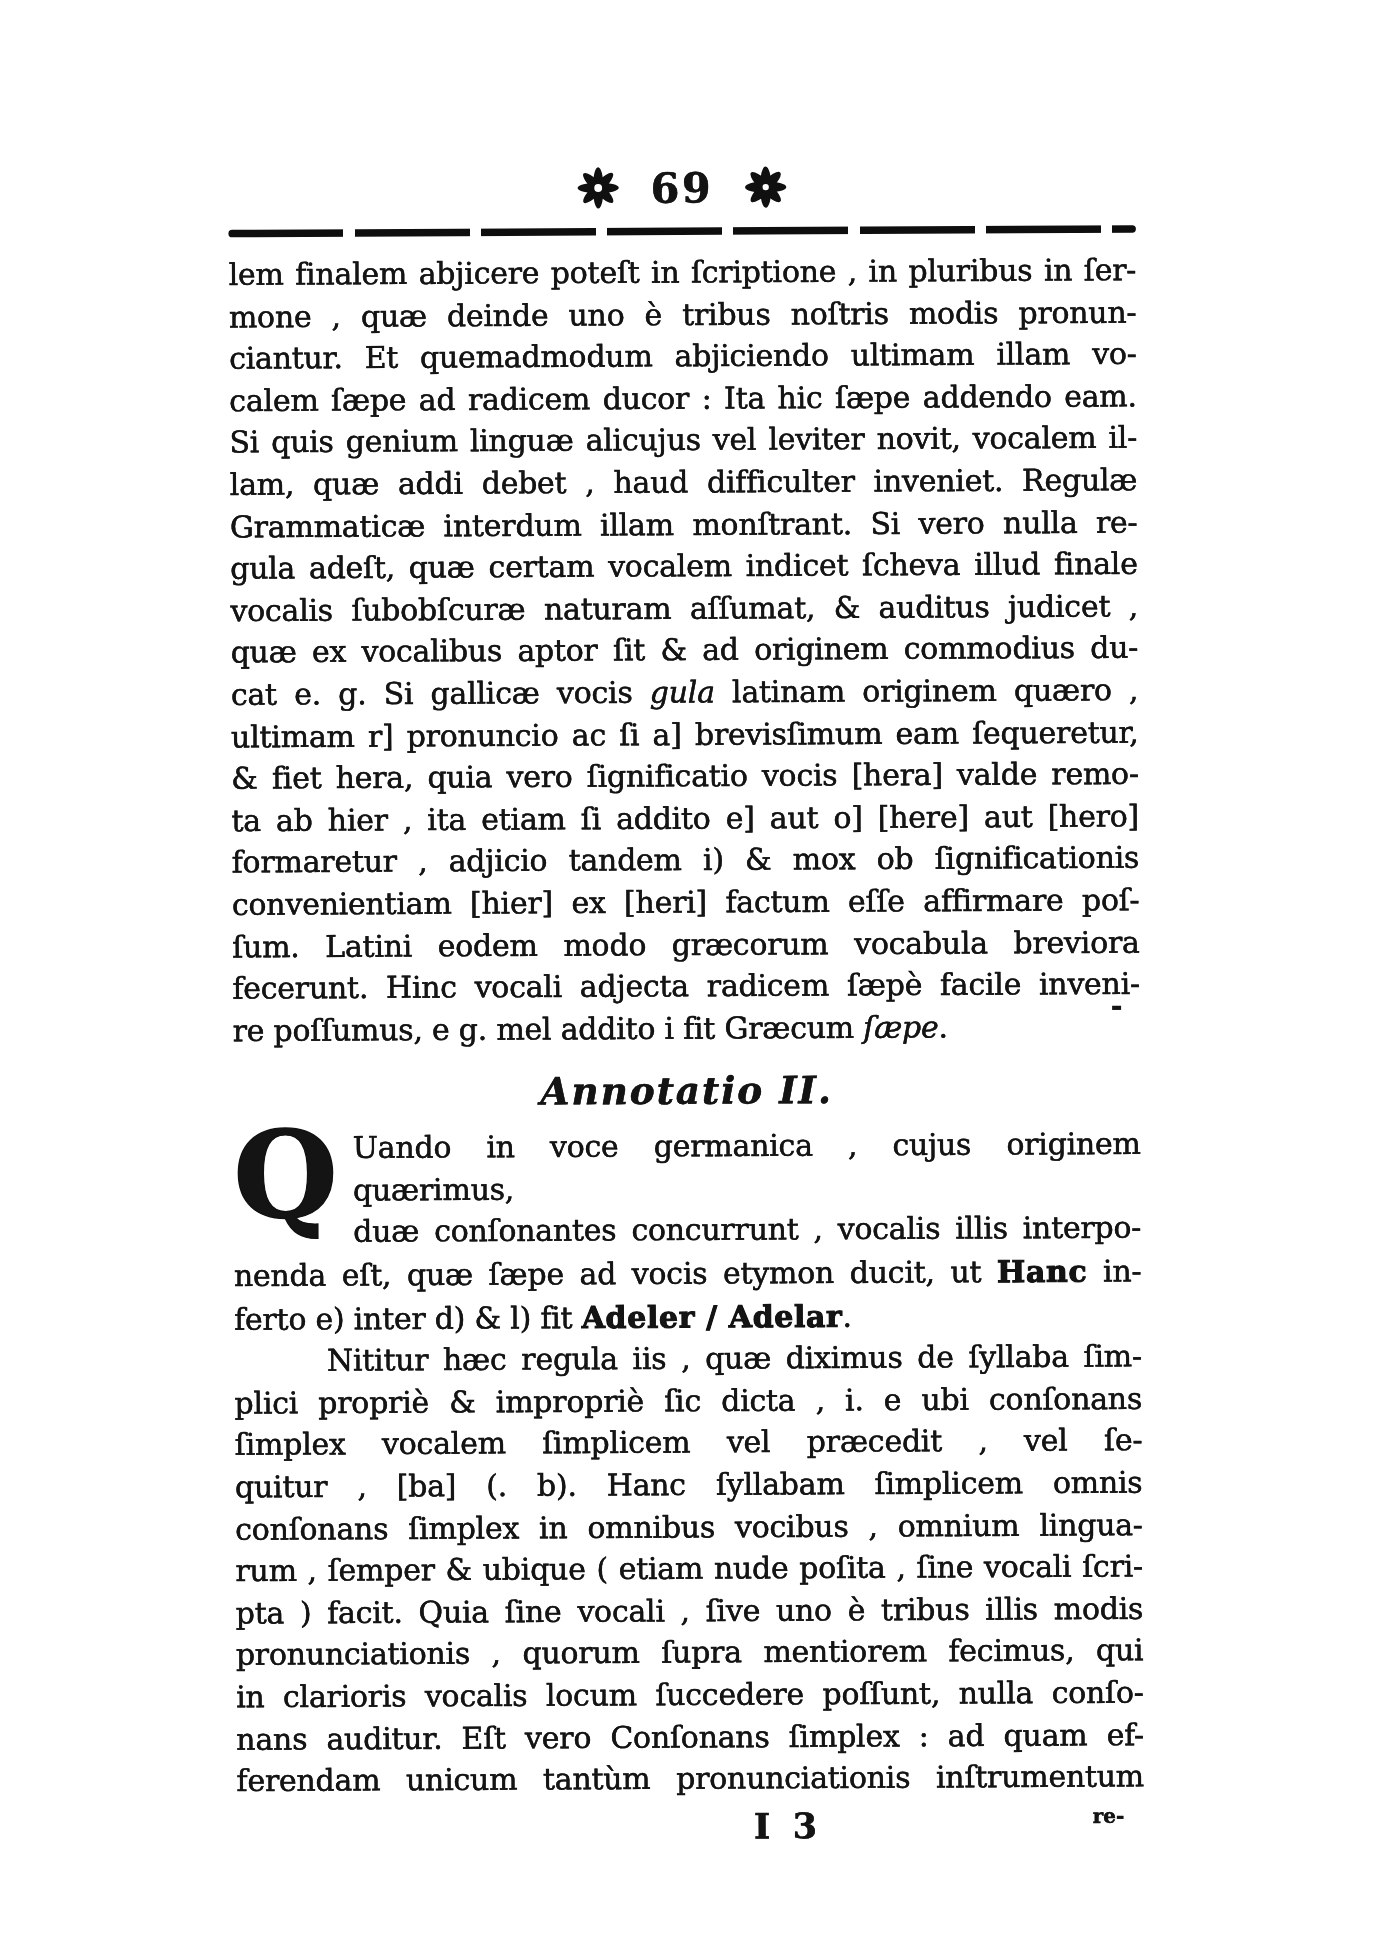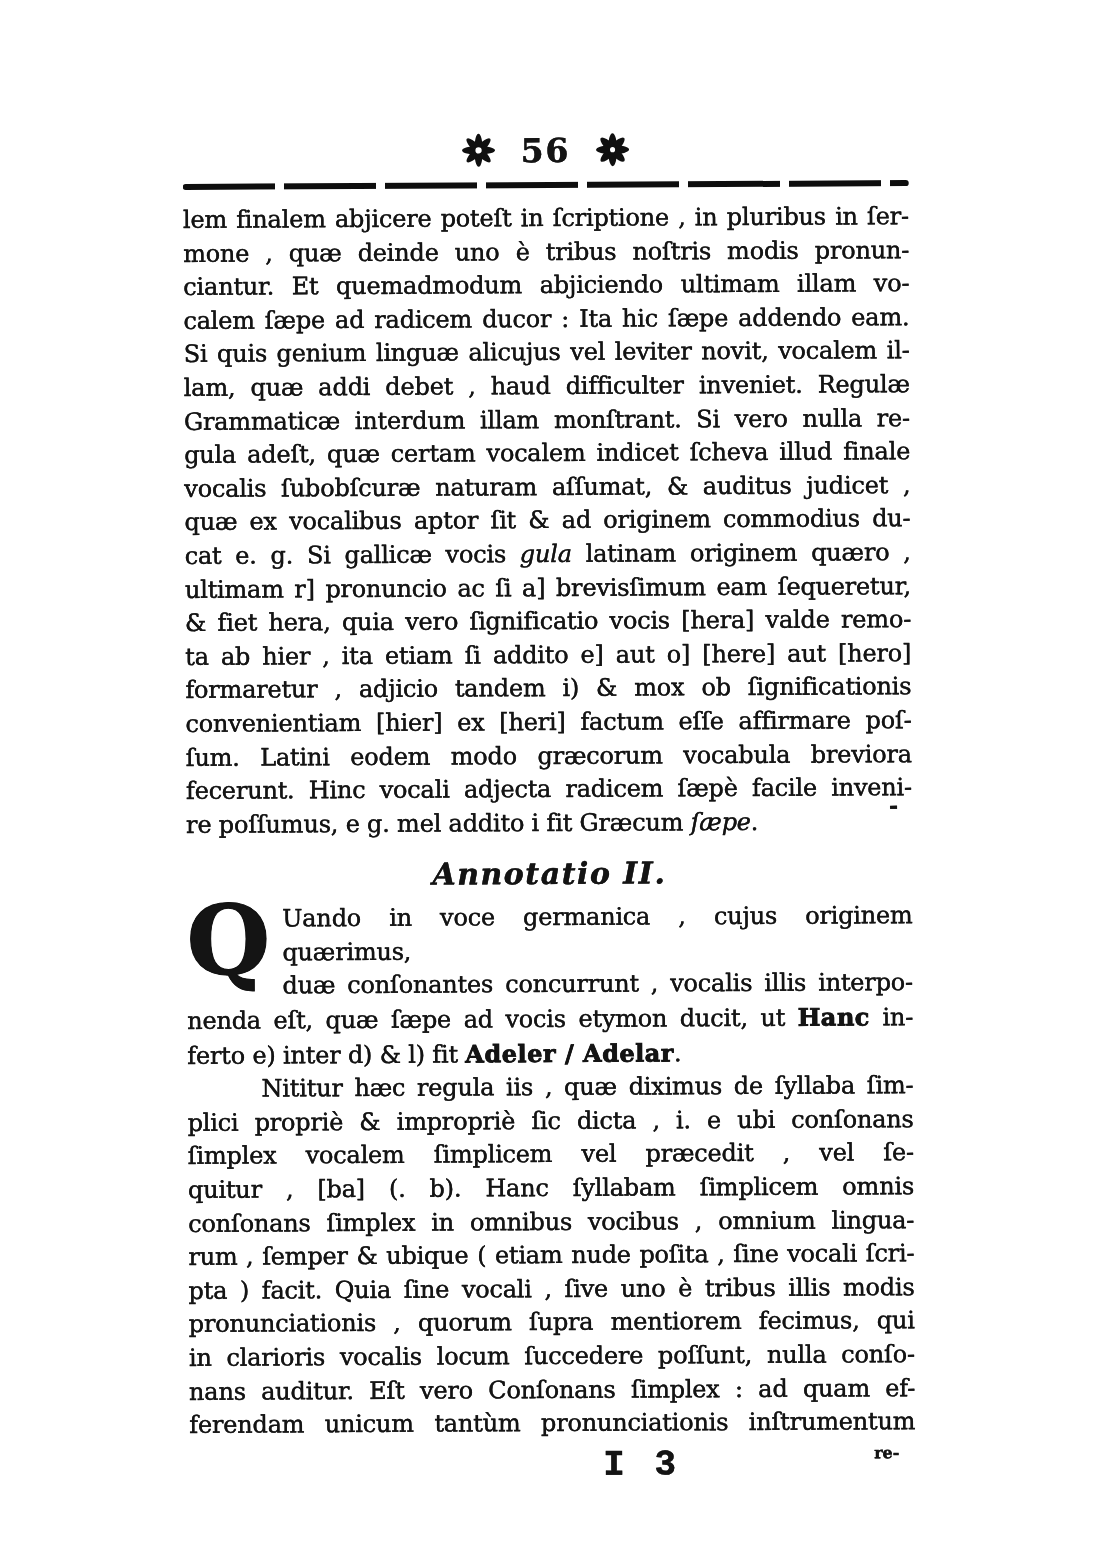--- a/index.html
+++ b/index.html
@@ -77,24 +77,23 @@
   .fk { font-weight: bold; letter-spacing: 0.5px; -webkit-text-stroke: 0.8px #111; }
   .pg-footer {
     position: relative;
     height: 46px;
     margin-top: 4px;
     clear: both;
   }
   .sig {
     position: absolute;
     left: 57%;
-    font-size: 36px;
+    font-size: 28px;
     font-weight: bold;
     letter-spacing: 4px;
-    font-family: Liberation Mono, monospace;
   }
   .catch {
     position: absolute;
     right: 16px;
     font-size: 16px;
     font-weight: bold;
   }
   .stray-mark {
     position: absolute;
     right: 14px;
@@ -112,21 +111,21 @@
     <div class="pg-header">
       <svg class="rosette" viewBox="0 0 24 24">
         <g fill="#101010">
           <ellipse cx="12" cy="12" rx="2.9" ry="11"></ellipse>
           <ellipse cx="12" cy="12" rx="2.9" ry="11" transform="rotate(45 12 12)"></ellipse>
           <ellipse cx="12" cy="12" rx="2.9" ry="11" transform="rotate(90 12 12)"></ellipse>
           <ellipse cx="12" cy="12" rx="2.9" ry="11" transform="rotate(135 12 12)"></ellipse>
         </g>
         <circle cx="12" cy="12" r="2.1" fill="#ffffff"></circle>
       </svg>
-      <span class="pagenum">56</span>
+      <span class="pagenum">69</span>
       <svg class="rosette" viewBox="0 0 24 24">
         <g fill="#101010">
           <ellipse cx="12" cy="12" rx="3.1" ry="11"></ellipse>
           <ellipse cx="12" cy="12" rx="3.1" ry="11" transform="rotate(45 12 12)"></ellipse>
           <ellipse cx="12" cy="12" rx="3.1" ry="11" transform="rotate(90 12 12)"></ellipse>
           <ellipse cx="12" cy="12" rx="3.1" ry="11" transform="rotate(135 12 12)"></ellipse>
         </g>
         <circle cx="12" cy="12" r="1.7" fill="#ffffff"></circle>
       </svg>
     </div>

